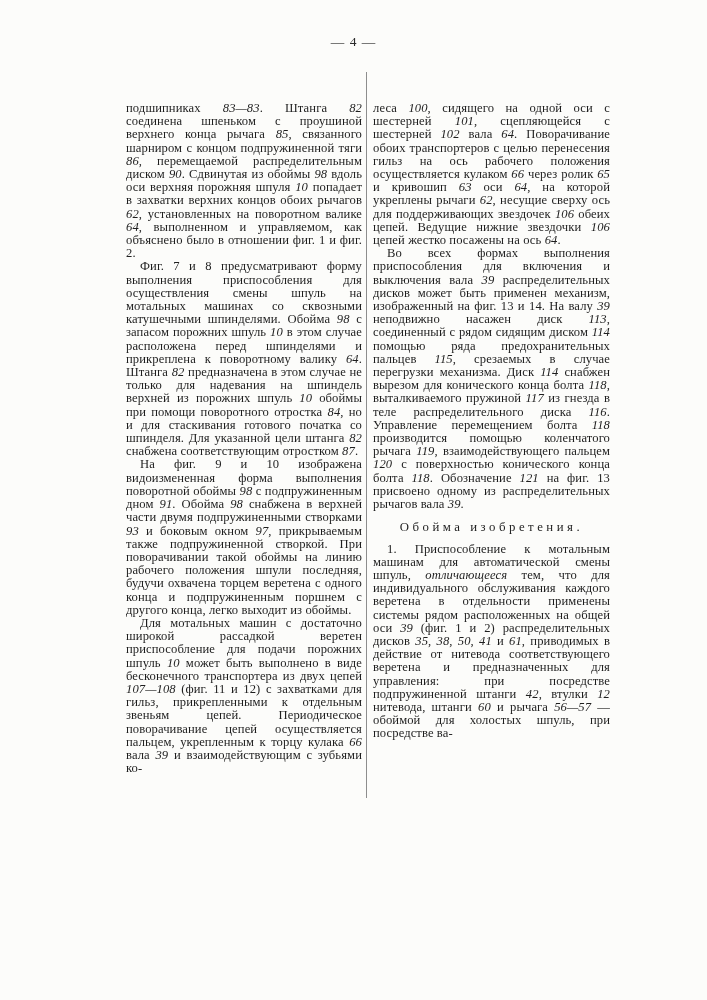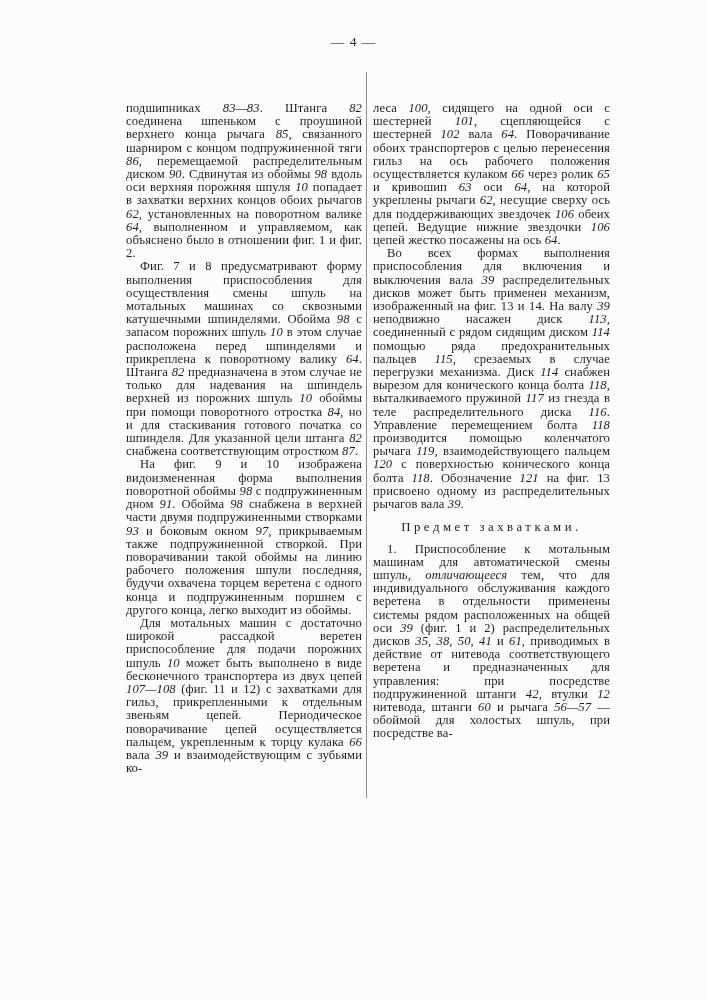--- a/index.html
+++ b/index.html
@@ -74,17 +74,17 @@
   <div class="column left">
     <p class="para rich"><span>подшипниках </span><i>83—83</i><span>. Штанга </span><i>82</i><span> соединена шпеньком с проушиной верхнего конца рычага </span><i>85</i><span>, связанного шарниром с концом подпружиненной тяги </span><i>86</i><span>, перемещаемой распределительным диском </span><i>90</i><span>. Сдвинутая из обоймы </span><i>98</i><span> вдоль оси верхняя порожняя шпуля </span><i>10</i><span> попадает в захватки верхних концов обоих рычагов </span><i>62</i><span>, установленных на поворотном валике </span><i>64</i><span>, выполненном и управляемом, как объяснено было в отношении фиг. 1 и фиг. 2.</span></p>
     <p class="para rich indent"><span>Фиг. 7 и 8 предусматривают форму выполнения приспособления для осуществления смены шпуль на мотальных машинах со сквозными катушечными шпинделями. Обойма </span><i>98</i><span> с запасом порожних шпуль </span><i>10</i><span> в этом случае расположена перед шпинделями и прикреплена к поворотному валику </span><i>64</i><span>. Штанга </span><i>82</i><span> предназначена в этом случае не только для надевания на шпиндель верхней из порожних шпуль </span><i>10</i><span> обоймы при помощи поворотного отростка </span><i>84</i><span>, но и для стаскивания готового початка со шпинделя. Для указанной цели штанга </span><i>82</i><span> снабжена соответствующим отростком </span><i>87</i><span>.</span></p>
     <p class="para rich indent"><span>На фиг. 9 и 10 изображена видоизмененная форма выполнения поворотной обоймы </span><i>98</i><span> с подпружиненным дном </span><i>91</i><span>. Обойма </span><i>98</i><span> снабжена в верхней части двумя подпружиненными створками </span><i>93</i><span> и боковым окном </span><i>97</i><span>, прикрываемым также подпружиненной створкой. При поворачивании такой обоймы на линию рабочего положения шпули последняя, будучи охвачена торцем веретена с одного конца и подпружиненным поршнем с другого конца, легко выходит из обоймы.</span></p>
     <p class="para rich indent"><span>Для мотальных машин с достаточно широкой рассадкой веретен приспособление для подачи порожних шпуль </span><i>10</i><span> может быть выполнено в виде бесконечного транспортера из двух цепей </span><i>107—108</i><span> (фиг. 11 и 12) с захватками для гильз, прикрепленными к отдельным звеньям цепей. Периодическое поворачивание цепей осуществляется пальцем, укрепленным к торцу кулака </span><i>66</i><span> вала </span><i>39</i><span> и взаимодействующим с зубьями ко-</span></p>
   </div>
 
   <div class="column right">
     <p class="para rich"><span>леса </span><i>100</i><span>, сидящего на одной оси с шестерней </span><i>101</i><span>, сцепляющейся с шестерней </span><i>102</i><span> вала </span><i>64</i><span>. Поворачивание обоих транспортеров с целью перенесения гильз на ось рабочего положения осуществляется кулаком </span><i>66</i><span> через ролик </span><i>65</i><span> и кривошип </span><i>63</i><span> оси </span><i>64</i><span>, на которой укреплены рычаги </span><i>62</i><span>, несущие сверху ось для поддерживающих звездочек </span><i>106</i><span> обеих цепей. Ведущие нижние звездочки </span><i>106</i><span> цепей жестко посажены на ось </span><i>64</i><span>.</span></p>
     <p class="para rich indent"><span>Во всех формах выполнения приспособления для включения и выключения вала </span><i>39</i><span> распределительных дисков может быть применен механизм, изображенный на фиг. 13 и 14. На валу </span><i>39</i><span> неподвижно насажен диск </span><i>113</i><span>, соединенный с рядом сидящим диском </span><i>114</i><span> помощью ряда предохранительных пальцев </span><i>115</i><span>, срезаемых в случае перегрузки механизма. Диск </span><i>114</i><span> снабжен вырезом для конического конца болта </span><i>118</i><span>, выталкиваемого пружиной </span><i>117</i><span> из гнезда в теле распределительного диска </span><i>116</i><span>. Управление перемещением болта </span><i>118</i><span> производится помощью коленчатого рычага </span><i>119</i><span>, взаимодействующего пальцем </span><i>120</i><span> с поверхностью конического конца болта </span><i>118</i><span>. Обозначение </span><i>121</i><span> на фиг. 13 присвоено одному из распределительных рычагов вала </span><i>39</i><span>.</span></p>
-    <h3 class="claims-heading">Предмет захватками.</h3>
+    <h3 class="claims-heading">Обойма изобретения.</h3>
     <p class="para rich indent"><span>1. Приспособление к мотальным машинам для автоматической смены шпуль, </span><i>отличающееся</i><span> тем, что для индивидуального обслуживания каждого веретена в отдельности применены системы рядом расположенных на общей оси </span><i>39</i><span> (фиг. 1 и 2) распределительных дисков </span><i>35</i><span>, </span><i>38</i><span>, </span><i>50</i><span>, </span><i>41</i><span> и </span><i>61</i><span>, приводимых в действие от нитевода соответствующего веретена и предназначенных для управления: при посредстве подпружиненной штанги </span><i>42</i><span>, втулки </span><i>12</i><span> нитевода, штанги </span><i>60</i><span> и рычага </span><i>56—57</i><span> — обоймой для холостых шпуль, при посредстве ва-</span></p>
   </div>
 
 </div>
 
 </body></html>

